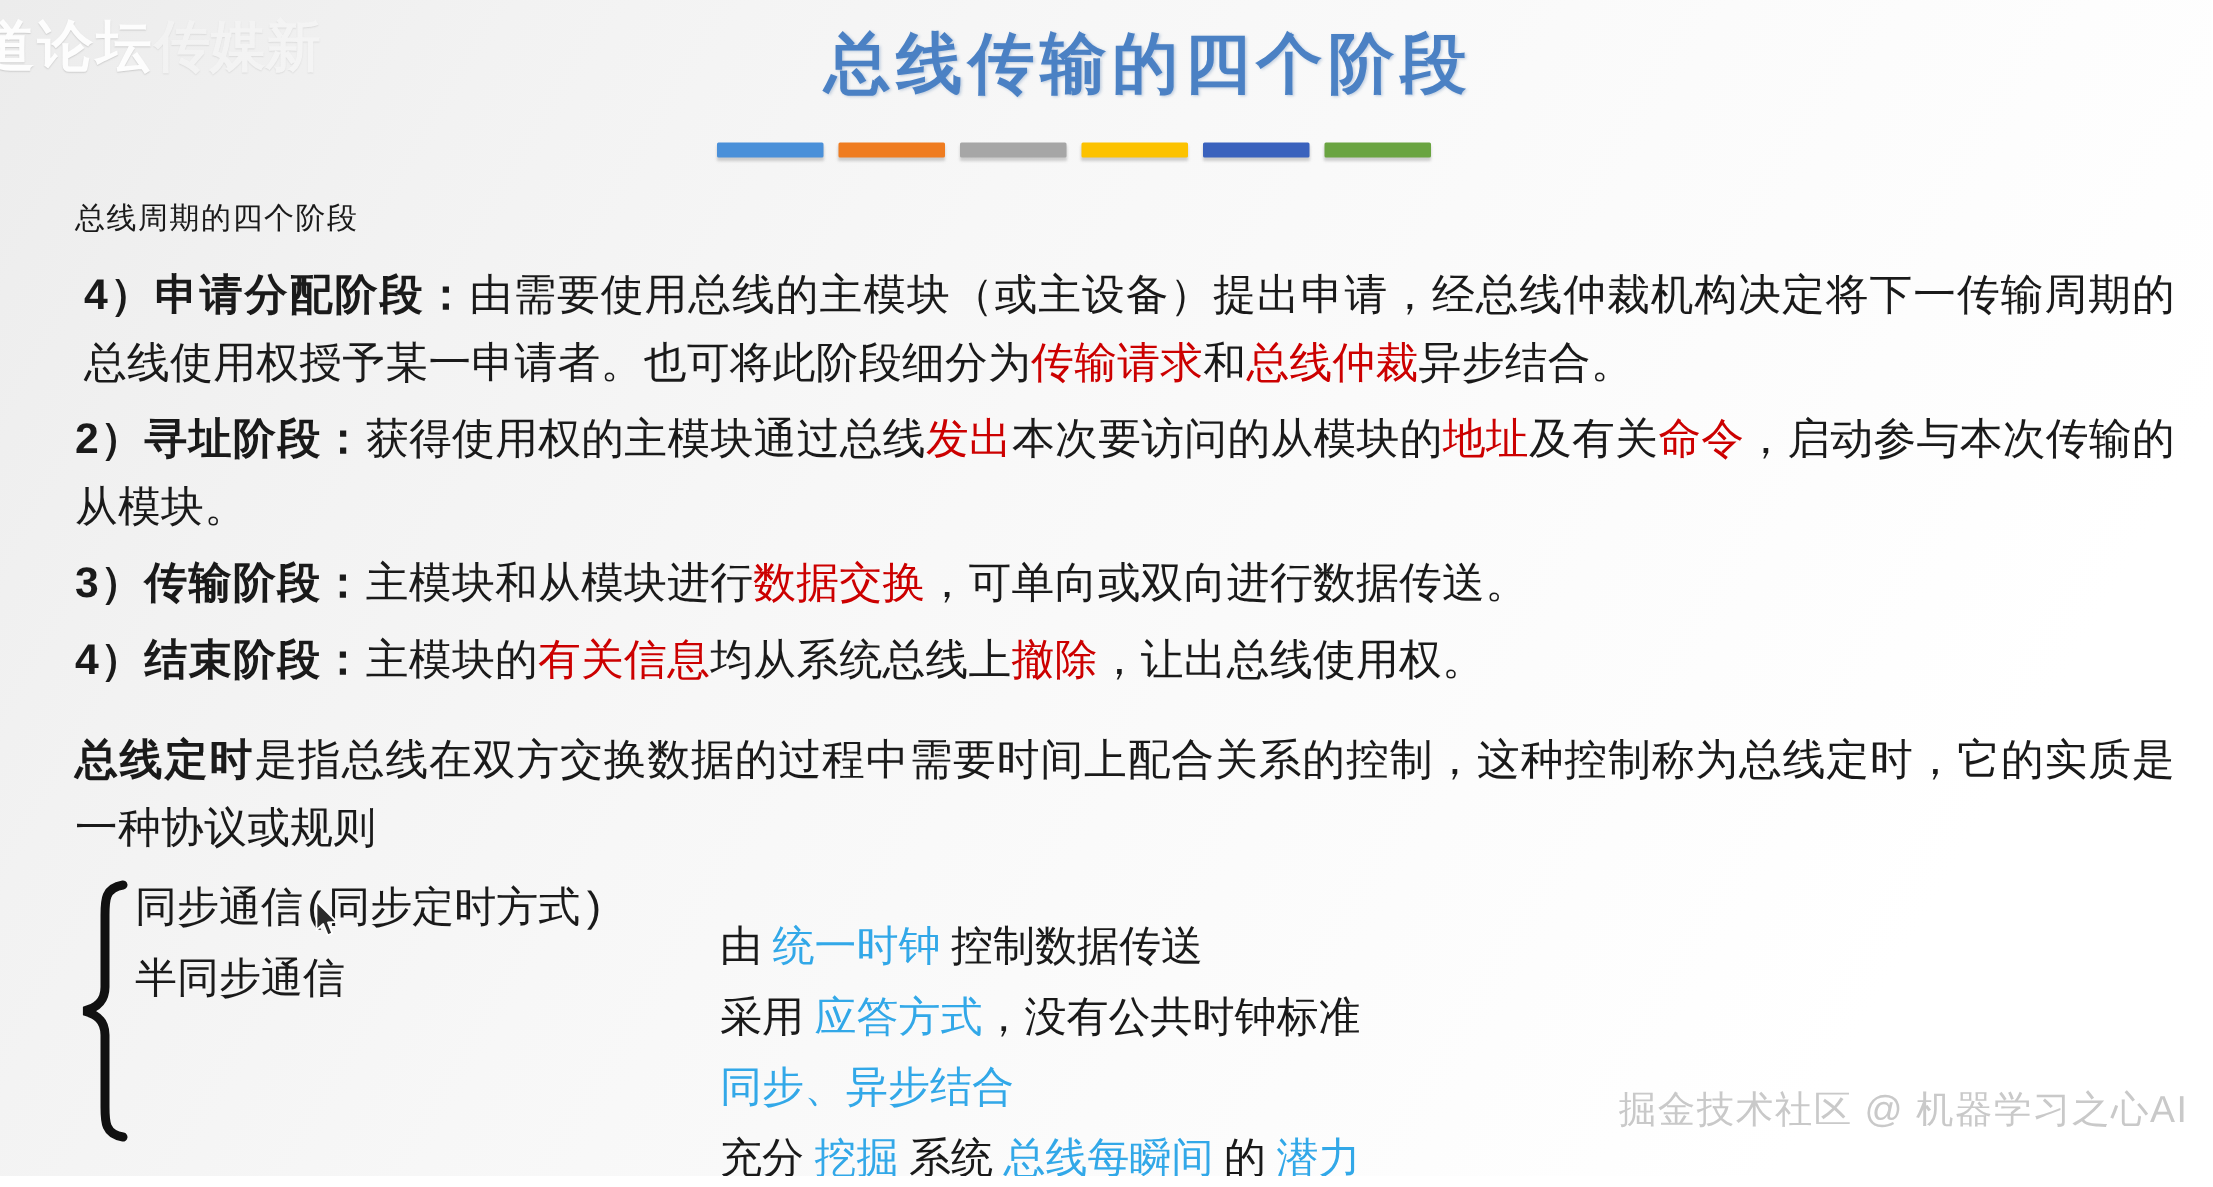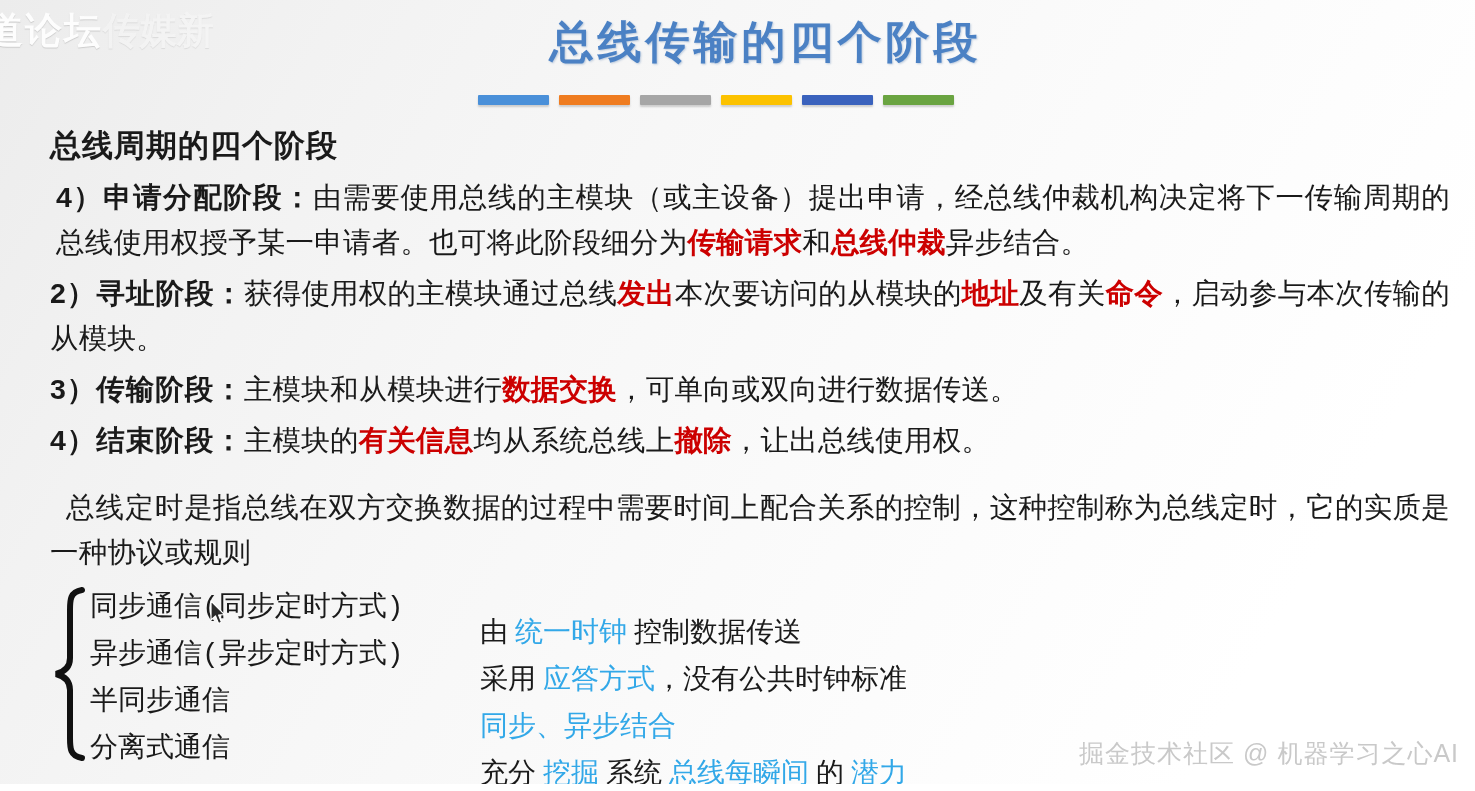--- a/index.html
+++ b/index.html
@@ -39,21 +39,21 @@
   }
   .wm-topleft .faded {
     opacity: 0.30;
     color: #ffffff;
     text-shadow: 0 1px 1px rgba(150,150,150,0.8);
     letter-spacing: 0px;
   }
   .wm-bottomright {
     position: absolute;
     right: 16px;
-    bottom: 14px;
+    bottom: 28px;
     font-family: "Liberation Sans", "DejaVu Sans", sans-serif;
     font-size: 25px;
     color: #c9c9c9;
     letter-spacing: 1px;
     white-space: nowrap;
     text-shadow: 0 1px 0 #ffffff;
     user-select: none;
   }
 
   
@@ -88,43 +88,43 @@
   
   .content {
     position: absolute;
     left: 50px;
     top: 128px;
     width: 1400px;
     color: #1a1a1a;
   }
   .section-heading {
     font-family: "Liberation Sans", "DejaVu Sans", sans-serif;
-    font-weight: 700;
-    font-size: 31px;
+    font-weight: 400;
+    font-size: 20px;
     letter-spacing: 1px;
     line-height: 36px;
     margin-bottom: 11px;
   }
   .para {
     font-size: 28.5px;
     line-height: 45px;
     letter-spacing: 0.2px;
     text-align: justify;
     margin-bottom: 6px;
   }
   .para.indent1 { padding-left: 6px; }
   .lead {
     font-family: "Liberation Sans", "DejaVu Sans", sans-serif;
     font-weight: 700;
     letter-spacing: 1px;
   }
-  .red   { color: #cc0000; font-weight: 700;
+  .red   { color: #cc0000; font-weight: 400;
            font-family: "Liberation Sans", "DejaVu Sans", sans-serif; }
   .bold-sans { font-family: "Liberation Sans", "DejaVu Sans", sans-serif;
-               font-weight: 400; letter-spacing: 1px; margin-left: 16px; }
+               font-weight: 700; letter-spacing: 1px; }
   .gap-top { margin-top: 22px; }
 
   
   .brace-block {
     position: absolute;
     left: 50px;
     top: 584px;
     width: 1000px;
     display: flex;
     align-items: stretch;
@@ -209,23 +209,21 @@
 
   <div class="brace-block">
     <div class="brace">
       <svg width="36" height="176" viewBox="0 0 36 176" aria-hidden="true">
         <path d="M30 4 C18 6 18 14 18 24 L18 72 C18 82 12 86 4 88 C12 90 18 94 18 104 L18 152 C18 162 18 170 30 172" fill="none" stroke="#111111" stroke-width="6" stroke-linecap="round"></path>
       </svg>
     </div>
     <div class="brace-cols">
       <div class="col-left">
         <div class="row">同步通信(同步定时方式)</div>
-        <div class="row">异步通信(异步定时方式)</div>
         <div class="row">半同步通信</div>
-        <div class="row">分离式通信</div>
       </div>
       <div class="col-right">
         <div class="row"><span>由 </span><span class="cyan">统一时钟</span><span> 控制数据传送</span></div>
         <div class="row"><span>采用 </span><span class="cyan">应答方式</span><span>，没有公共时钟标准</span></div>
         <div class="row"><span class="cyan">同步、异步结合</span></div>
         <div class="row"><span>充分 </span><span class="cyan">挖掘</span><span> 系统 </span><span class="cyan">总线每瞬间</span><span> 的 </span><span class="cyan">潜力</span></div>
       </div>
     </div>
   </div>
 

